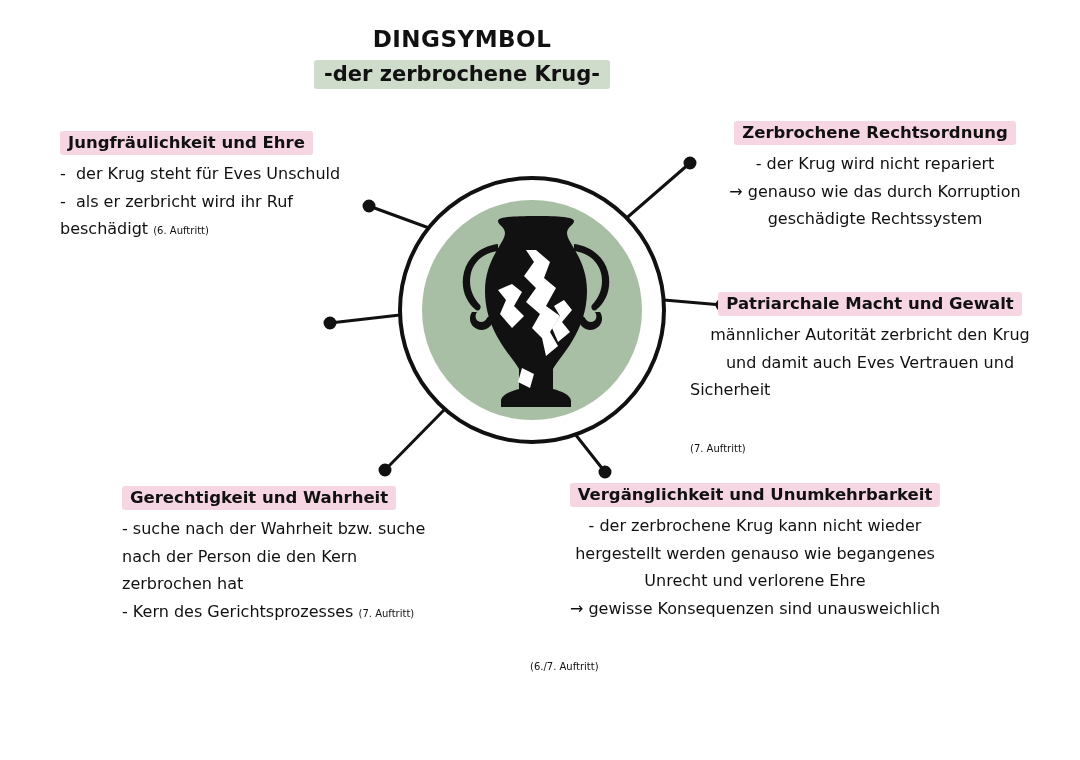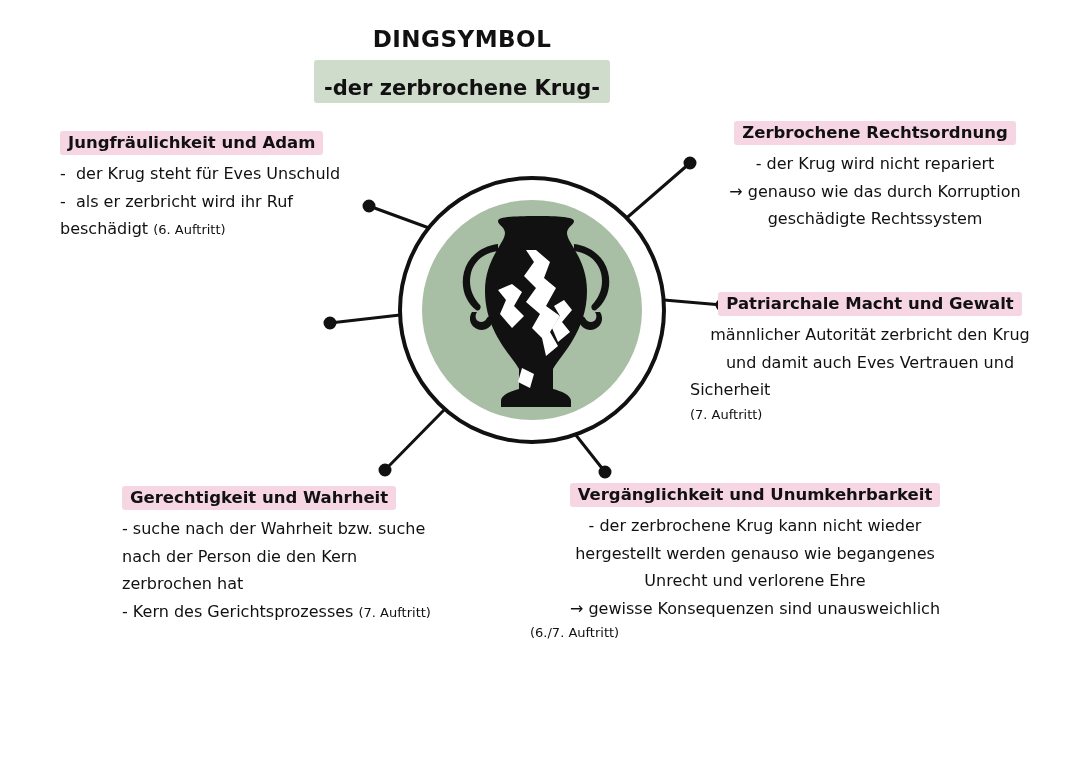--- a/index.html
+++ b/index.html
@@ -33,21 +33,21 @@
   }
   .title-sub-wrap {
     margin-top: 8px;
   }
   .title-sub {
     display: inline-block;
     font-size: 21px;
     font-weight: bold;
     color: #111111;
     background: #cfdbcb;
-    padding: 16px 10px 3px 10px;
+    padding: 2px 10px 3px 10px;
     border-radius: 3px;
   }
 
   
   .center-circle {
     position: absolute;
     left: 398px;
     top: 176px;
     width: 268px;
     height: 268px;
@@ -95,21 +95,22 @@
     border-radius: 3px;
     margin-bottom: 5px;
   }
   .note-line {
     font-size: 16px;
     line-height: 1.72;
     color: #111111;
     white-space: pre-wrap;
   }
   .small {
-    font-size: 13px;
+    font-size: 10px;
+    margin-top: 36px;
   }
   .t-left   { text-align: left; }
   .t-right  { text-align: left; }
   .t-center { text-align: center; }
 
   
   #note-jungfraeulichkeit { left: 60px;  top: 131px; width: 360px; }
   #note-zerstoerung       { left: 34px;  top: 300px; width: 350px; }
   #note-gerechtigkeit     { left: 122px; top: 486px; width: 390px; }
   #note-rechtsordnung     { left: 700px; top: 121px; width: 350px; text-align: center; }
@@ -203,21 +204,21 @@
           <path d="M134 70 l14 12 l-6 16 l12 10 l-10 18 l14 10 l-10 16 l8 14 l-12 10 l-4 -18 l-10 -10 l8 -14 l-14 -12 l10 -14 l-12 -12 l10 -14 l-8 -12 z"></path>
           <path d="M110 104 l10 8 l-8 14 l10 10 l-12 12 l-12 -14 l6 -14 l-8 -10 z"></path>
           <path d="M162 120 l8 10 l-10 12 l8 10 l-12 10 l-6 -14 l8 -12 l-6 -10 z"></path>
           <path d="M120 188 l12 6 l-4 14 l-12 -6 z"></path>
         </g>
       </svg>
     </div>
   </div>
 
   <div class="note t-left" id="note-jungfraeulichkeit">
-    <div class="note-heading">Jungfräulichkeit und Adam</div>
+    <div class="note-heading">Jungfräulichkeit und Ehre</div>
     <div class="note-line">-  der Krug steht für Eves Unschuld</div>
     <div class="note-line">-  als er zerbricht wird ihr Ruf</div>
     <div class="note-line"><span>beschädigt</span> <span class="small">(6. Auftritt)</span></div>
   </div>
 
 
   <div class="note t-left" id="note-gerechtigkeit">
     <div class="note-heading">Gerechtigkeit und Wahrheit</div>
     <div class="note-line">- suche nach der Wahrheit bzw. suche</div>
     <div class="note-line">nach der Person die den Kern</div>

